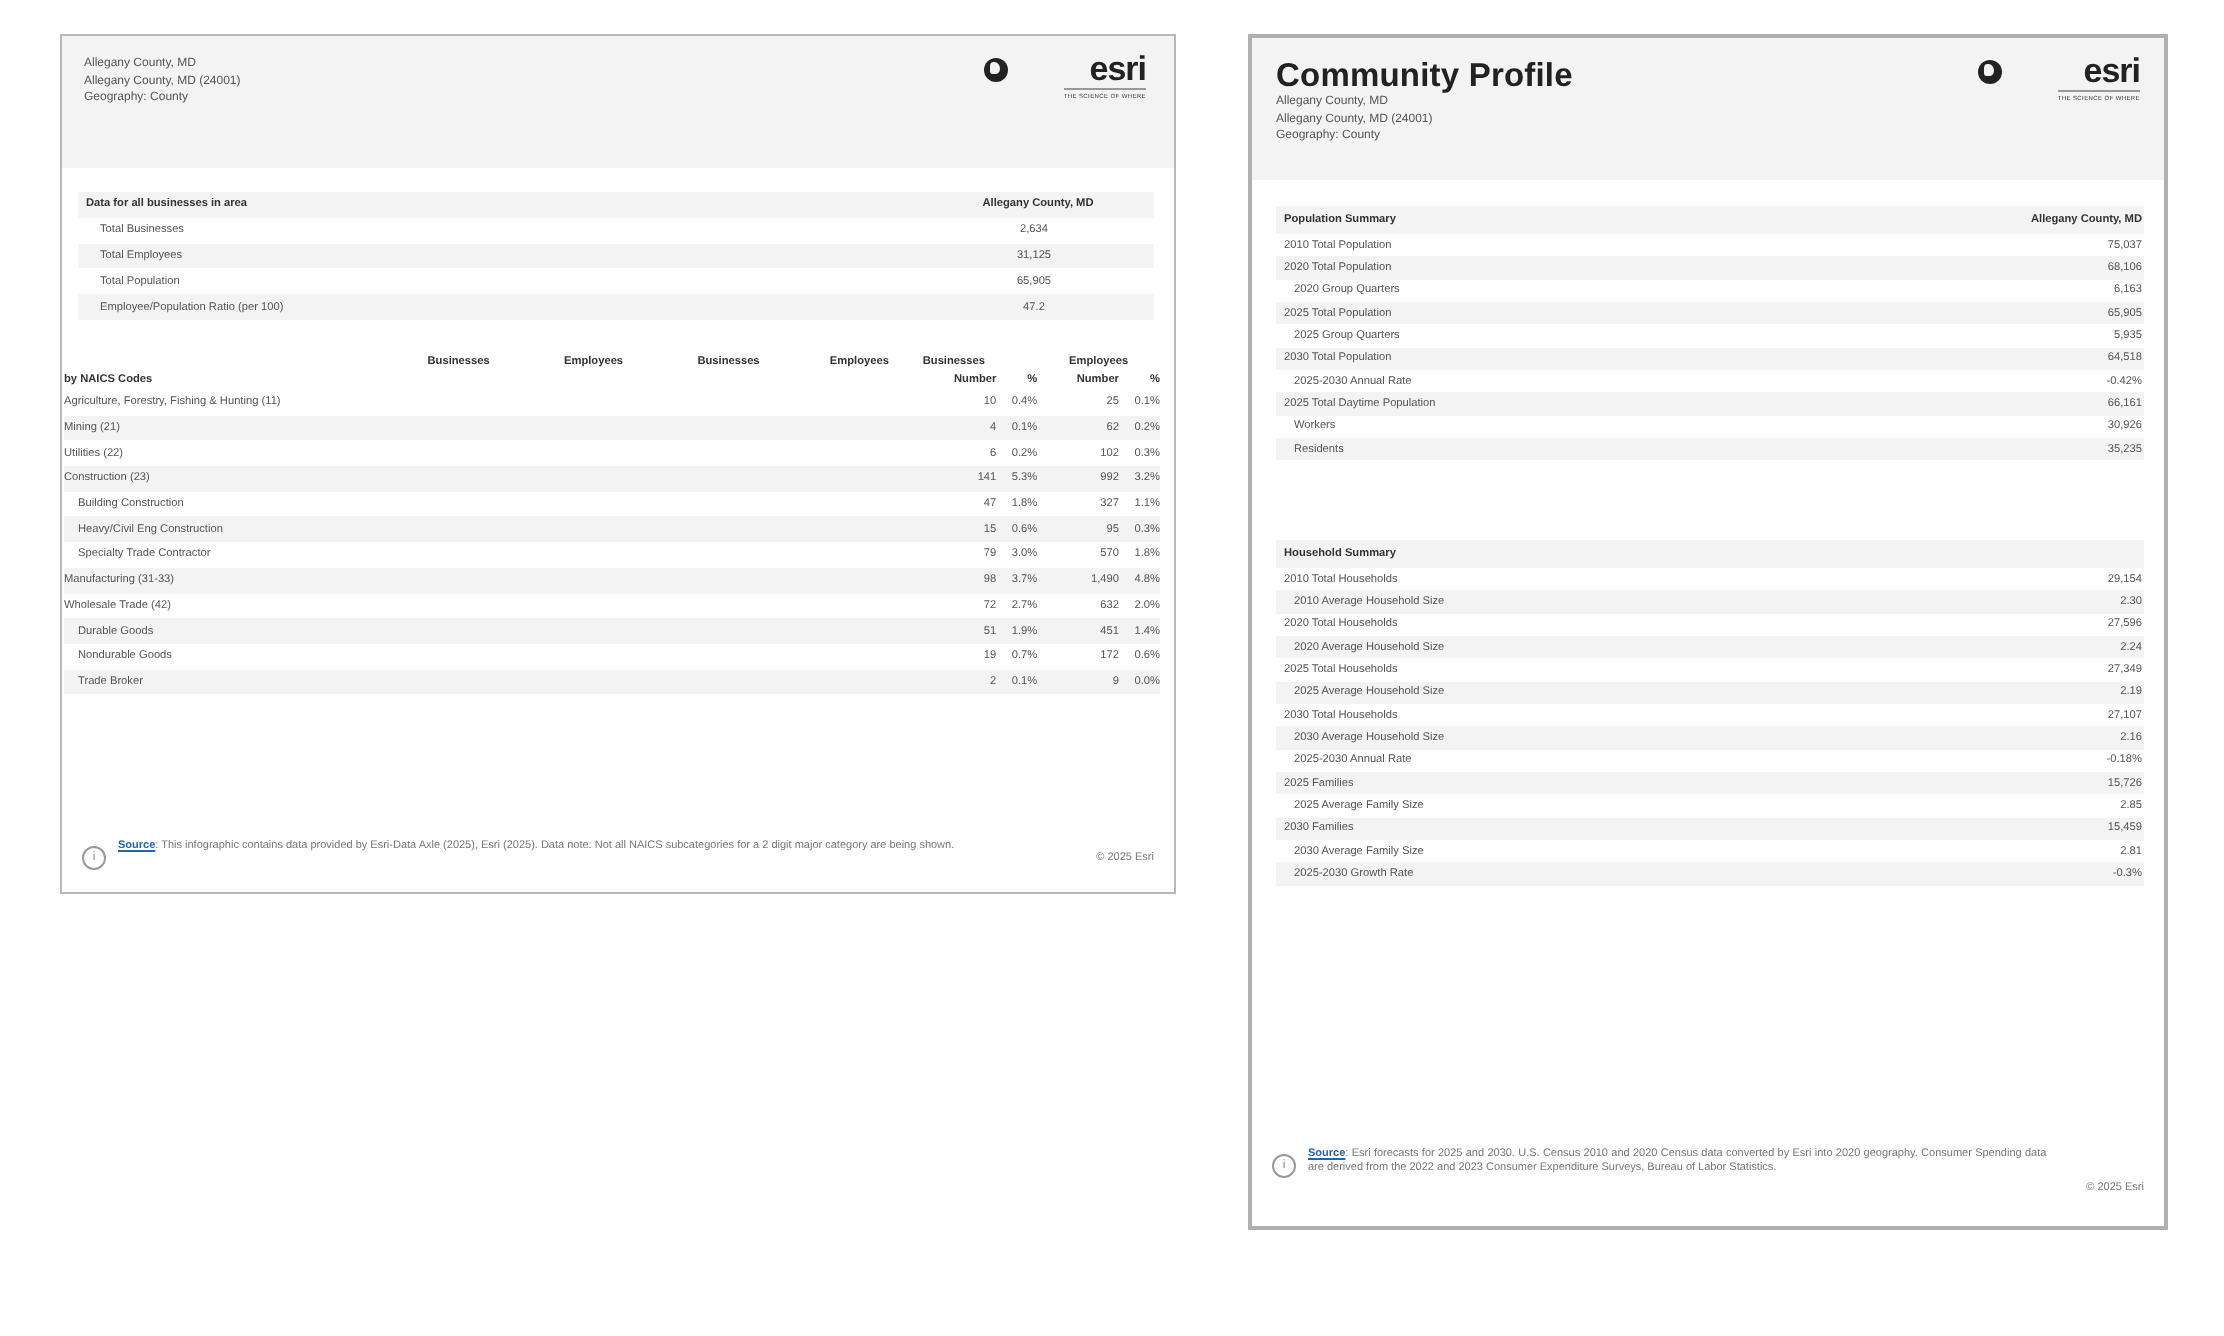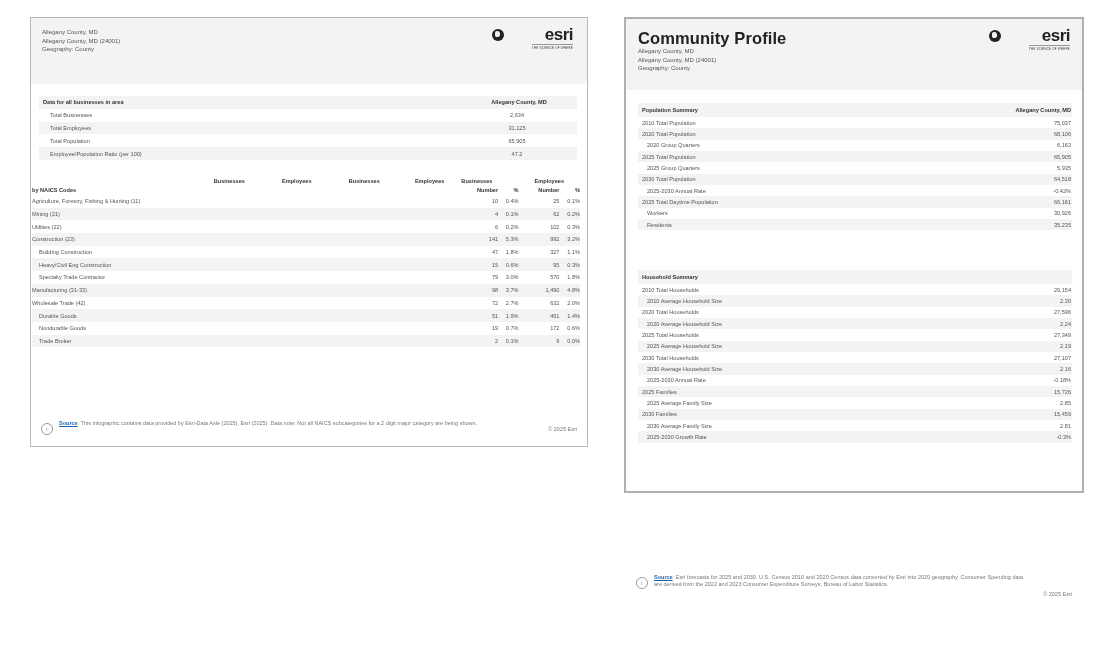--- a/index.html
+++ b/index.html
@@ -2,21 +2,21 @@
 <html><head>
 <meta charset="utf-8">
 <style>
   html, body { margin: 0; padding: 0; }
   body {
     width: 1112px; height: 668px; background: #ffffff; position: relative;
     font-family: "Liberation Sans", "DejaVu Sans", sans-serif; color: #555; overflow: hidden;
   }
   .card { position: absolute; background: #fff; box-sizing: border-box; }
   #card-left { left: 30px; top: 17px; width: 558px; height: 430px; border: 1px solid #b8b8b8; }
-  #card-right { left: 624px; top: 17px; width: 460px; height: 476px; border: 2px solid #b0b0b0; }
+  #card-right { left: 624px; top: 17px; width: 460px; height: 598px; border: 2px solid #b0b0b0; }
   .header { background: #f3f3f3; position: relative; }
   #card-left .header { height: 66px; padding: 10px 0 0 11px; box-sizing: border-box; }
   #card-right .header { height: 71px; padding: 10px 0 0 12px; box-sizing: border-box; }
   .title { font-size: 16.5px; font-weight: bold; color: #222; line-height: 18px; letter-spacing: 0.1px; }
   .subtitle { font-size: 6px; color: #555; line-height: 7.5px; margin-top: 1px; }
   .logo { position: absolute; top: 10px; display: flex; flex-direction: column; align-items: flex-end; }
   #card-left .logo { right: 14px; }
   #card-right .logo { right: 12px; }
   .logo-row { display: flex; align-items: center; gap: 40px; }
   .globe { width: 12px; height: 12px; border-radius: 50%; background: #222; position: relative; margin-right: 1px; }

